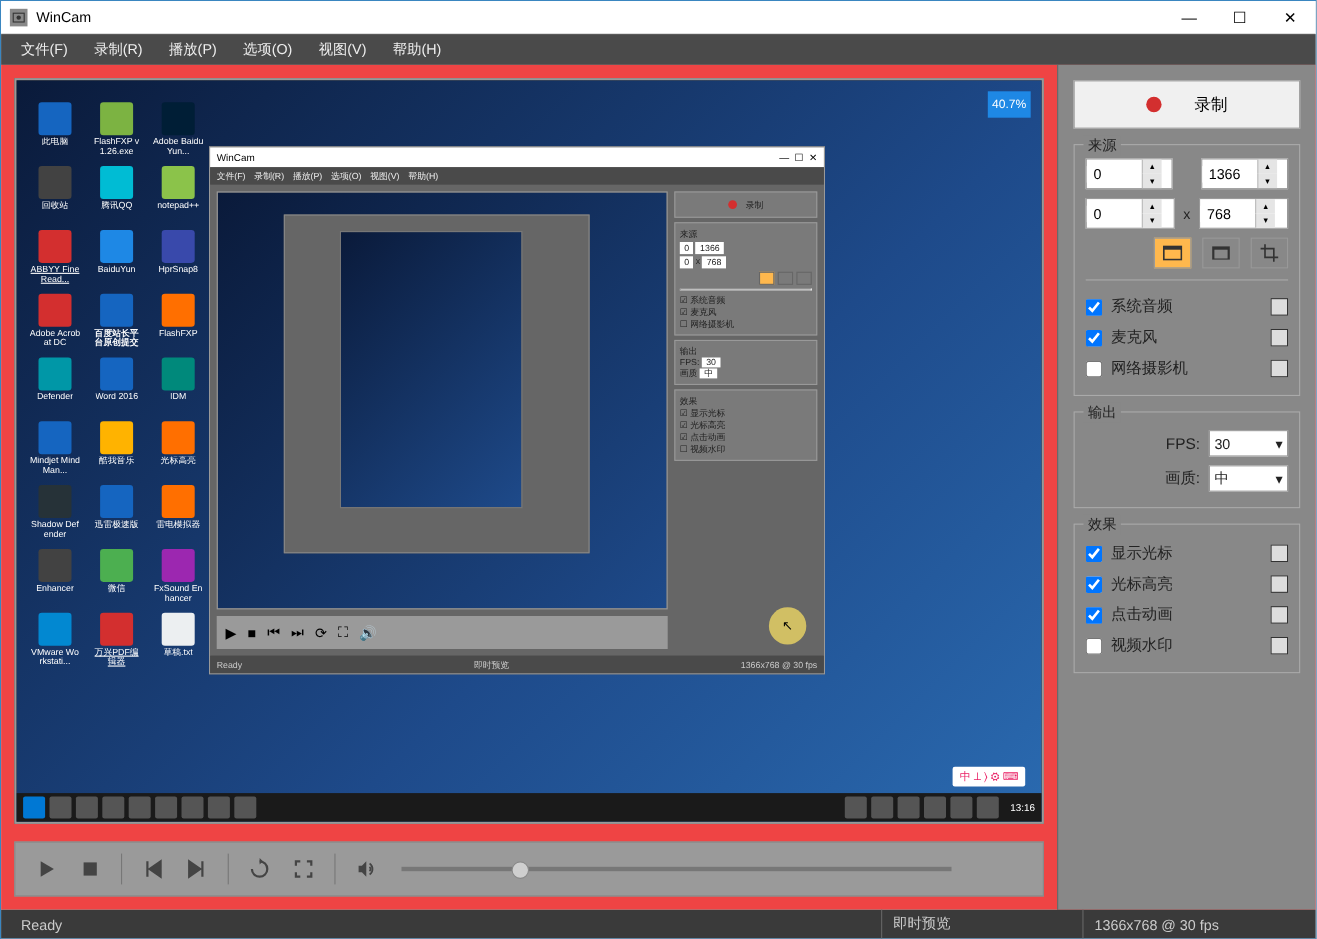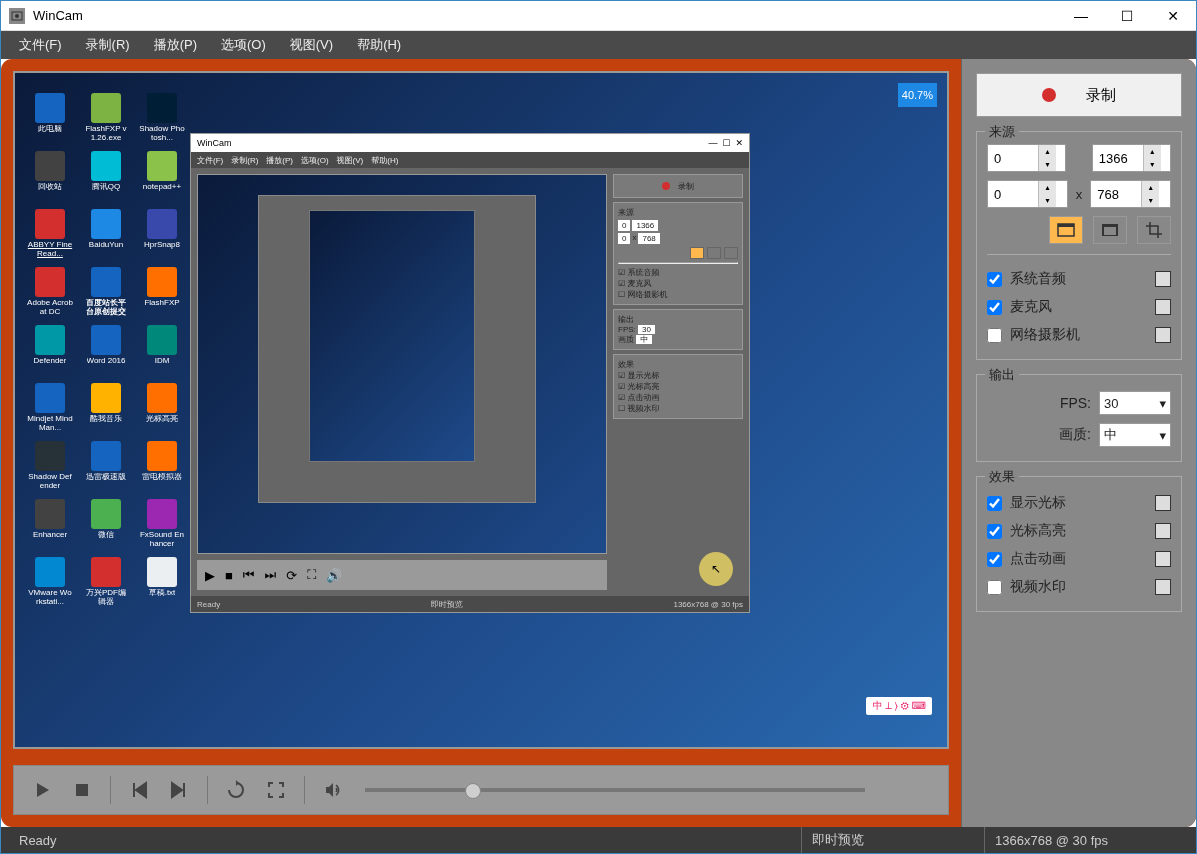--- a/index.html
+++ b/index.html
@@ -5,21 +5,21 @@
 * { box-sizing: border-box; margin: 0; padding: 0; }
 body { font-family: "Microsoft YaHei", Segoe UI, sans-serif; font-size: 13px; background: #fff; }
 .window { width: 1197px; height: 854px; border: 1px solid #3a86c0; display: flex; flex-direction: column; }
 .titlebar { height: 30px; background: #fff; display: flex; align-items: center; padding: 0 0 0 8px; border-bottom: 1px solid #ddd; }
 .titlebar .app-icon { width: 16px; height: 16px; background: #888; margin-right: 8px; display: inline-flex; align-items: center; justify-content: center; }
 .titlebar .title-text { flex: 1; font-size: 13px; }
 .titlebar .win-controls { display: flex; }
 .titlebar .win-btn { width: 46px; height: 30px; display: flex; align-items: center; justify-content: center; font-size: 14px; cursor: pointer; }
 .menubar { height: 28px; background: #4a4a4a; display: flex; align-items: center; padding: 0 6px; }
 .menubar .menu-item { color: #eee; padding: 4px 12px; font-size: 13px; cursor: pointer; }
-.body-area { flex: 1; display: flex; background: #c2410c; overflow: hidden; border-radius: 11px; }
+.body-area { flex: 1; display: flex; background: #ef4444; overflow: hidden; }
 .left-col { flex: 1; display: flex; flex-direction: column; padding: 12px; gap: 16px; }
 .preview-frame { flex: 1; background: #333; border: 2px solid #999; position: relative; overflow: hidden; display:flex; align-items:center; justify-content:center; }
 .preview-content { width: 100%; height: calc(100% - 0px); background: linear-gradient(135deg,#0a1a3a 0%,#1e4a8a 60%,#2a6ab0 100%); position: relative; }
 .percent-badge { position: absolute; top: 10px; right: 10px; background: #1e88e5; color: #fff; font-size: 11px; padding: 6px 4px; }
 .desktop-icons { position: absolute; top: 20px; left: 12px; display: grid; grid-template-columns: repeat(3,50px); gap: 6px 6px; }
 .dicon { width: 46px; height: 52px; display: flex; flex-direction: column; align-items: center; color: #fff; font-size: 8px; text-align: center; }
 .dicon .ibox { width: 30px; height: 30px; background: #1565c0; border-radius: 3px; margin-bottom: 2px; display:flex; align-items:center; justify-content:center; font-size:10px; color:#fff;}
 .nested-app { position: absolute; top: 60px; left: 175px; width: 560px; height: 480px; background: #666; border: 1px solid #999; display:flex; flex-direction:column; }
 .nested-titlebar { height: 18px; background: #fff; font-size: 9px; padding: 0 6px; display:flex; align-items:center; justify-content:space-between;}
 .nested-menubar { height: 16px; background: #4a4a4a; font-size: 8px; color:#eee; padding:0 6px; display:flex; gap:8px; align-items:center;}
@@ -108,21 +108,21 @@
               <div class="dicon">
                 <div class="ibox" style="background: rgb(21, 101, 192);"></div>
                 <div style="line-height: 1.1; word-break: break-all; max-height: 20px; overflow: hidden;">此电脑</div>
               </div>
               <div class="dicon">
                 <div class="ibox" style="background: rgb(124, 179, 66);"></div>
                 <div style="line-height: 1.1; word-break: break-all; max-height: 20px; overflow: hidden;">FlashFXP v1.26.exe</div>
               </div>
               <div class="dicon">
                 <div class="ibox" style="background: rgb(0, 30, 54);"></div>
-                <div style="line-height: 1.1; word-break: break-all; max-height: 20px; overflow: hidden;">Shadow Photosh...</div>
+                <div style="line-height: 1.1; word-break: break-all; max-height: 20px; overflow: hidden;">Adobe BaiduYun...</div>
               </div>
               <div class="dicon">
                 <div class="ibox" style="background: rgb(66, 66, 66);"></div>
                 <div style="line-height: 1.1; word-break: break-all; max-height: 20px; overflow: hidden;">回收站</div>
               </div>
               <div class="dicon">
                 <div class="ibox" style="background: rgb(0, 188, 212);"></div>
                 <div style="line-height: 1.1; word-break: break-all; max-height: 20px; overflow: hidden;">腾讯QQ</div>
               </div>
               <div class="dicon">
@@ -200,21 +200,21 @@
               <div class="dicon">
                 <div class="ibox" style="background: rgb(156, 39, 176);"></div>
                 <div style="line-height: 1.1; word-break: break-all; max-height: 20px; overflow: hidden;">FxSound Enhancer</div>
               </div>
               <div class="dicon">
                 <div class="ibox" style="background: rgb(2, 136, 209);"></div>
                 <div style="line-height: 1.1; word-break: break-all; max-height: 20px; overflow: hidden;">VMware Workstati...</div>
               </div>
               <div class="dicon">
                 <div class="ibox" style="background: rgb(211, 47, 47);"></div>
-                <div style="line-height: 1.1; word-break: break-all; max-height: 20px; overflow: hidden;">万兴PDF编辑器</div>
+                <div style="line-height: 1.1; word-break: break-all; max-height: 20px; overflow: hidden; text-decoration: underline;">万兴PDF编辑器</div>
               </div>
               <div class="dicon">
                 <div class="ibox" style="background: rgb(236, 239, 241);"></div>
                 <div style="line-height: 1.1; word-break: break-all; max-height: 20px; overflow: hidden;">草稿.txt</div>
               </div>
             </div>
 
           <div class="nested-app">
             <div class="nested-titlebar">
               <span>WinCam</span>
@@ -290,20 +290,39 @@
             </div>
             <div class="nested-status">
               <span>Ready</span>
               <span>即时预览</span>
               <span>1366x768 @ 30 fps</span>
             </div>
           </div>
 
           <div class="ime-bar">中 ⟂ ⟩ ⚙ ⌨</div>
 
+          <div class="taskbar-preview">
+            <div class="ticon start"></div>
+            <div class="ticon"></div>
+              <div class="ticon"></div>
+            <div class="ticon"></div>
+              <div class="ticon"></div>
+            <div class="ticon"></div>
+              <div class="ticon"></div>
+            <div class="ticon"></div>
+              <div class="ticon"></div>
+            <div class="spacer"></div>
+            <div class="ticon"></div>
+              <div class="ticon"></div>
+            <div class="ticon"></div>
+              <div class="ticon"></div>
+            <div class="ticon"></div>
+              <div class="ticon"></div>
+            <span class="time">13:16</span>
+          </div>
         </div>
       </div>
 
       <div class="player-bar">
         <div class="pbtn">
             <svg width="18" height="18" viewBox="0 0 18 18">
               <path d="M4 2 L16 9 L4 16 Z" fill="#444"></path>
             </svg>
           </div>
         <div class="pbtn">

